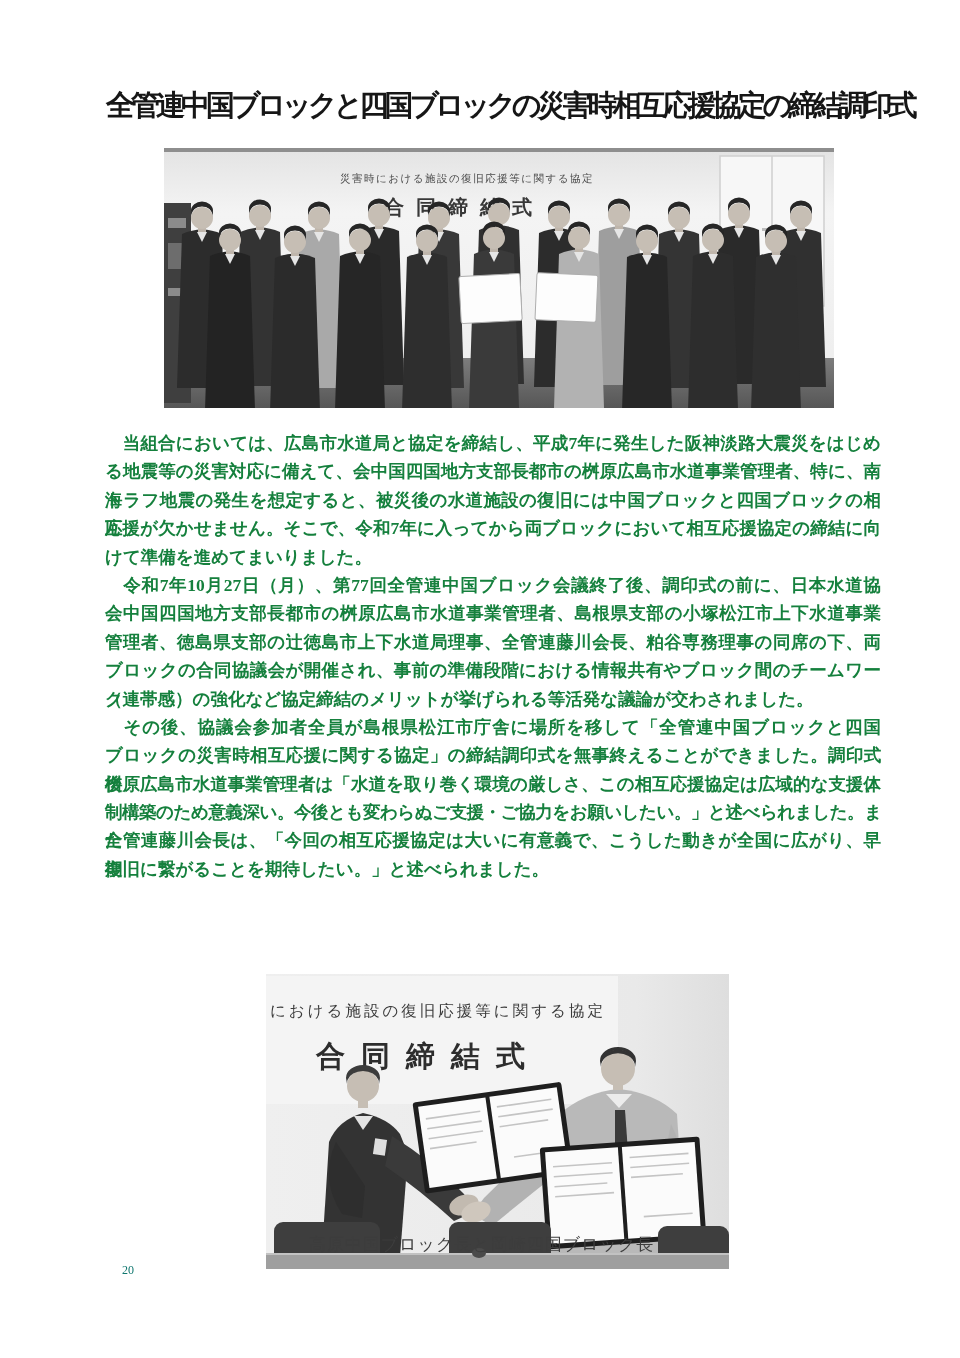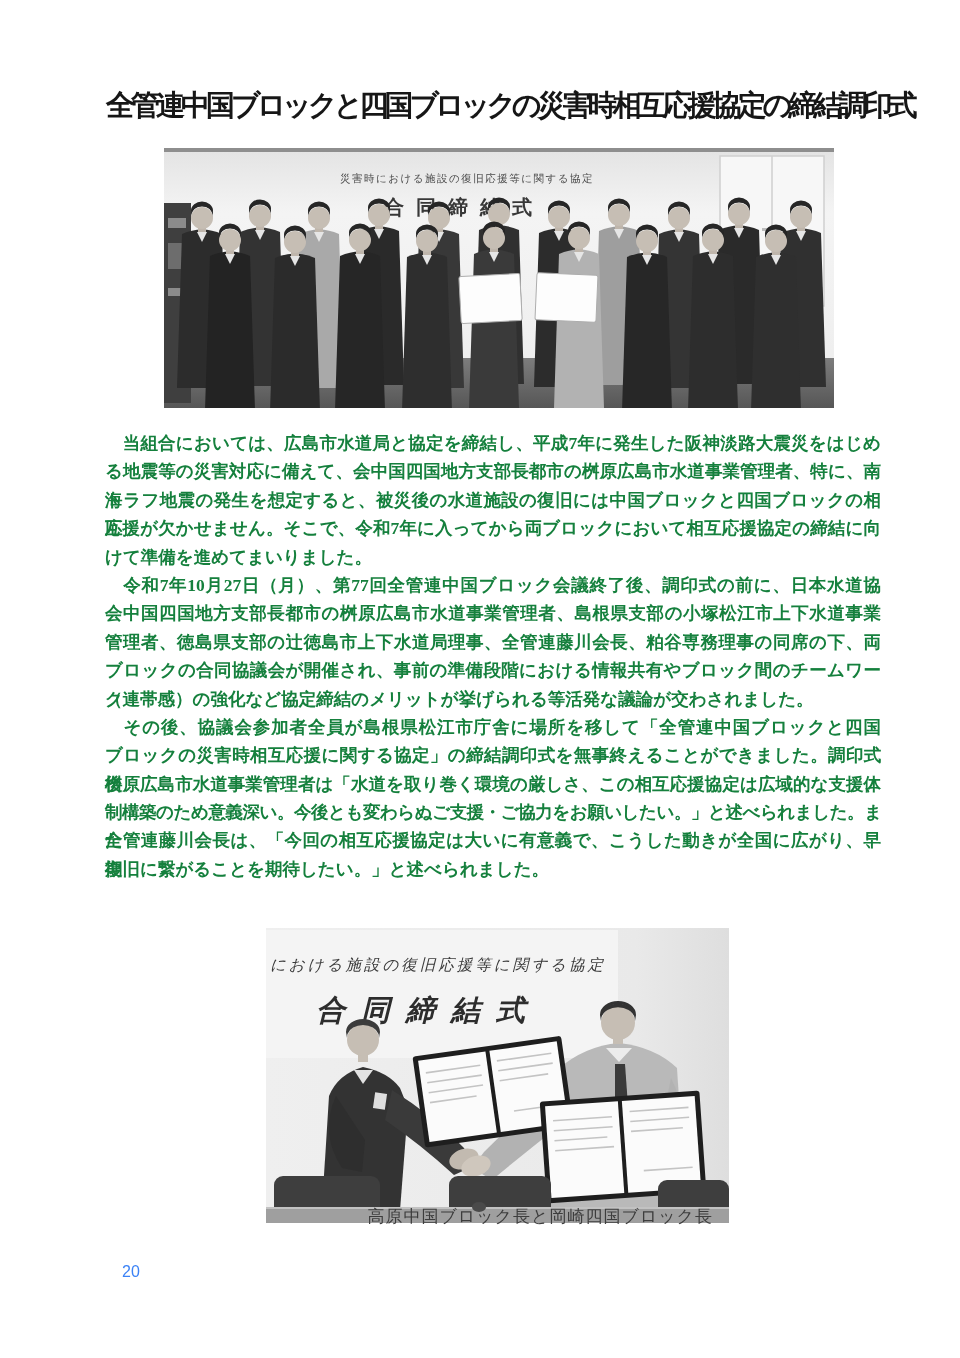--- a/index.html
+++ b/index.html
@@ -13,42 +13,42 @@
   }
   .doc-title{
     position:absolute;left:106px;top:86px;width:786px;
     font-family:"Liberation Sans","DejaVu Sans",sans-serif;
     font-weight:bold;font-size:29px;letter-spacing:-4px;
     color:#161616;white-space:nowrap;
   }
   .photo{position:absolute;display:block;margin-left:16px;}
   .photo svg{display:block;}
   .photo1{left:148px;top:148px;width:670px;height:260px;}
-  .photo2{left:250px;top:928px;width:463px;height:295px;font-style:italic;}
+  .photo2{left:250px;top:974px;width:463px;height:295px;}
   .body-text{
     position:absolute;left:105px;top:429px;width:776px;
     font-size:17.5px;line-height:28.4px;color:#15803d;font-weight:bold;
   }
   .pline{
     text-align:justify;text-align-last:justify;
     white-space:normal;height:28.4px;overflow:visible;
   }
   .pline.last{text-align-last:left;}
   .pline.tight{letter-spacing:-0.35px;}
   .pline.tighter{letter-spacing:-1.05px;}
   .caption{
-    position:absolute;left:250px;top:1205px;width:463px;
-    text-align:right;
+    position:absolute;left:250px;top:1233px;width:463px;
+    text-align:center;
     font-family:"Liberation Sans","DejaVu Sans",sans-serif;
     font-size:17px;color:#3d3d3d;letter-spacing:1px;
   }
   .page-number{
     position:absolute;left:122px;top:1263px;
-    font-family:Liberation Sans, sans-serif;
-    font-size:16px;color:#3b82f6;
+    font-family:Liberation Serif, serif;
+    font-size:12px;color:#0f766e;
   }
   .svg-banner-small{font-family:"Liberation Serif","DejaVu Serif",serif;}
 </style>
 </head>
 <body>
 
 <div class="page">
 
   <div class="doc-title">全管連中国ブロックと四国ブロックの災害時相互応援協定の締結調印式</div>
 

